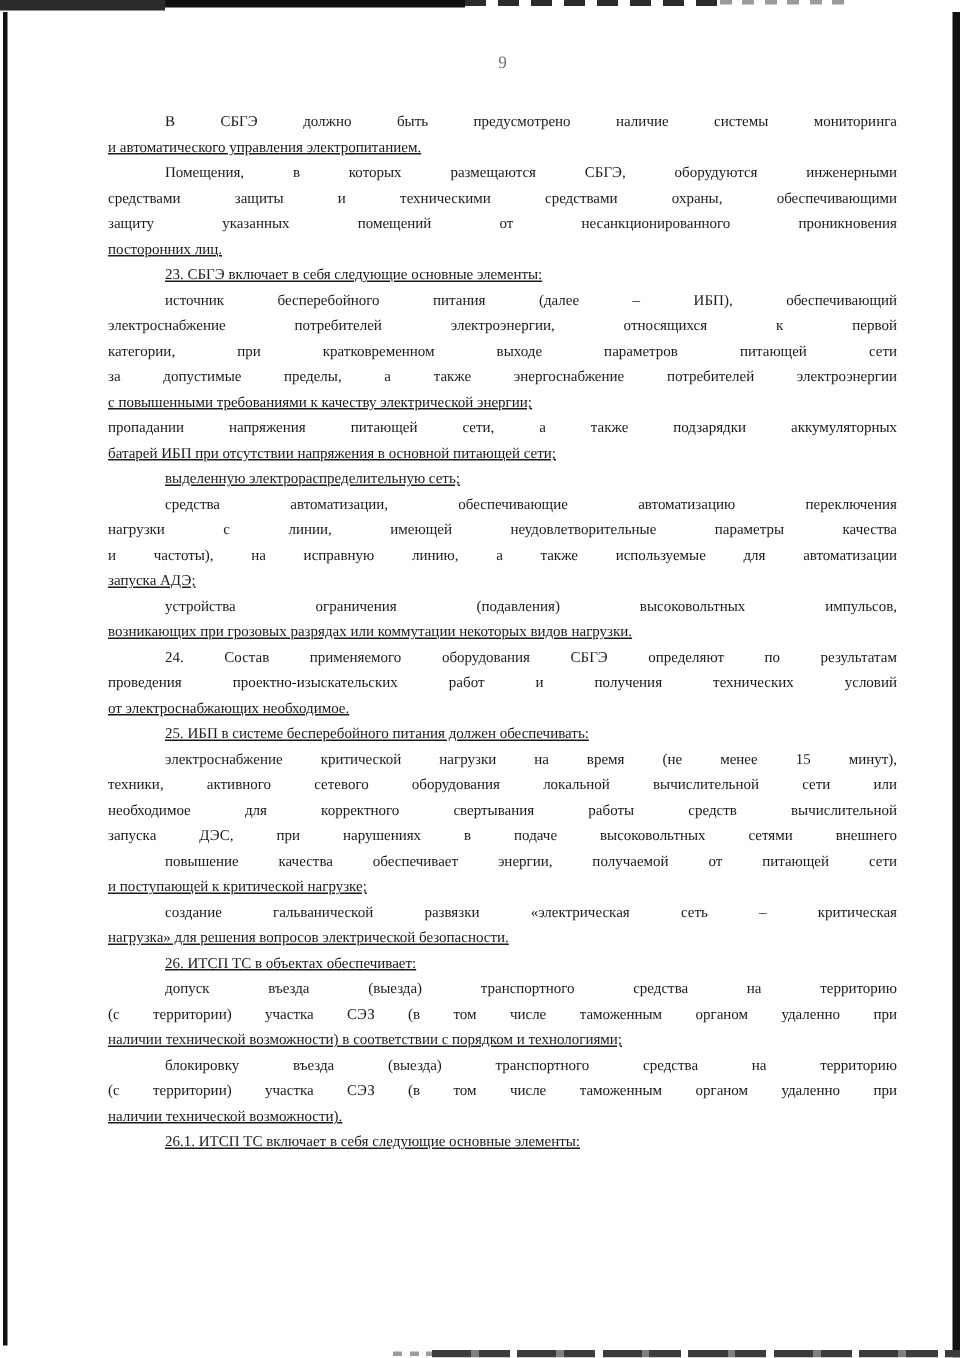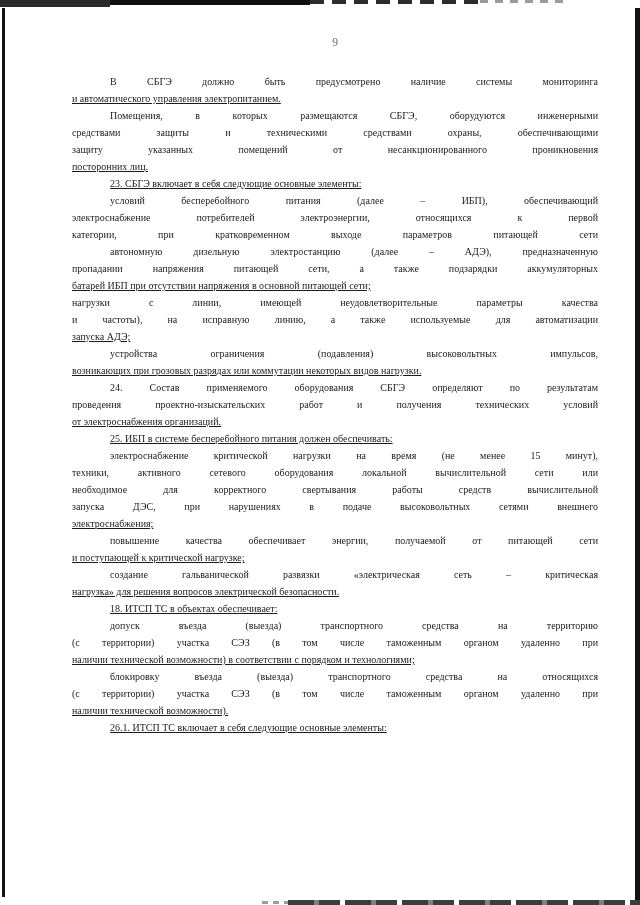--- a/index.html
+++ b/index.html
@@ -85,47 +85,49 @@
   <div class="page-number">9</div>
 
   <div class="doc-body">
       <div class="line first">В СБГЭ должно быть предусмотрено наличие системы мониторинга</div>
       <div class="line last">и автоматического управления электропитанием.</div>
       <div class="line first">Помещения, в которых размещаются СБГЭ, оборудуются инженерными</div>
       <div class="line">средствами защиты и техническими средствами охраны, обеспечивающими</div>
       <div class="line">защиту указанных помещений от несанкционированного проникновения</div>
       <div class="line last">посторонних лиц.</div>
       <div class="line first last">23. СБГЭ включает в себя следующие основные элементы:</div>
-      <div class="line first">условий бесперебойного питания (далее – ИБП), обеспечивающий</div>
+      <div class="line first">источник бесперебойного питания (далее – ИБП), обеспечивающий</div>
       <div class="line">электроснабжение потребителей электроэнергии, относящихся к первой</div>
       <div class="line">категории, при кратковременном выходе параметров питающей сети</div>
-      <div class="line first">автономную дизельную электростанцию (далее – АДЭ), предназначенную</div>
+      <div class="line">за допустимые пределы, а также энергоснабжение потребителей электроэнергии</div>
+      <div class="line last">с повышенными требованиями к качеству электрической энергии;</div>
       <div class="line">пропадании напряжения питающей сети, а также подзарядки аккумуляторных</div>
       <div class="line last">батарей ИБП при отсутствии напряжения в основной питающей сети;</div>
+      <div class="line first last">выделенную электрораспределительную сеть;</div>
+      <div class="line first">средства автоматизации, обеспечивающие автоматизацию переключения</div>
       <div class="line">нагрузки с линии, имеющей неудовлетворительные параметры качества</div>
       <div class="line">и частоты), на исправную линию, а также используемые для автоматизации</div>
       <div class="line last">запуска АДЭ;</div>
       <div class="line first">устройства ограничения (подавления) высоковольтных импульсов,</div>
       <div class="line last">возникающих при грозовых разрядах или коммутации некоторых видов нагрузки.</div>
       <div class="line first">24. Состав применяемого оборудования СБГЭ определяют по результатам</div>
       <div class="line">проведения проектно-изыскательских работ и получения технических условий</div>
-      <div class="line last">от электроснабжения организаций.</div>
+      <div class="line last">от электроснабжающих необходимое.</div>
       <div class="line first last">25. ИБП в системе бесперебойного питания должен обеспечивать:</div>
       <div class="line first">электроснабжение критической нагрузки на время (не менее 15 минут),</div>
       <div class="line">техники, активного сетевого оборудования локальной вычислительной сети или</div>
       <div class="line">необходимое для корректного свертывания работы средств вычислительной</div>
       <div class="line">запуска ДЭС, при нарушениях в подаче высоковольтных сетями внешнего</div>
-      <div class="line last">электроснабжения;</div>
       <div class="line first">повышение качества обеспечивает энергии, получаемой от питающей сети</div>
       <div class="line last">и поступающей к критической нагрузке;</div>
       <div class="line first">создание гальванической развязки «электрическая сеть – критическая</div>
       <div class="line last">нагрузка» для решения вопросов электрической безопасности.</div>
-      <div class="line first last">18. ИТСП ТС в объектах обеспечивает:</div>
+      <div class="line first last">26. ИТСП ТС в объектах обеспечивает:</div>
       <div class="line first">допуск въезда (выезда) транспортного средства на территорию</div>
       <div class="line">(с территории) участка СЭЗ (в том числе таможенным органом удаленно при</div>
       <div class="line last">наличии технической возможности) в соответствии с порядком и технологиями;</div>
-      <div class="line first">блокировку въезда (выезда) транспортного средства на относящихся</div>
+      <div class="line first">блокировку въезда (выезда) транспортного средства на территорию</div>
       <div class="line">(с территории) участка СЭЗ (в том числе таможенным органом удаленно при</div>
       <div class="line last">наличии технической возможности).</div>
       <div class="line first last">26.1. ИТСП ТС включает в себя следующие основные элементы:</div>
     </div>
 
 </div>
 
 </body></html>

